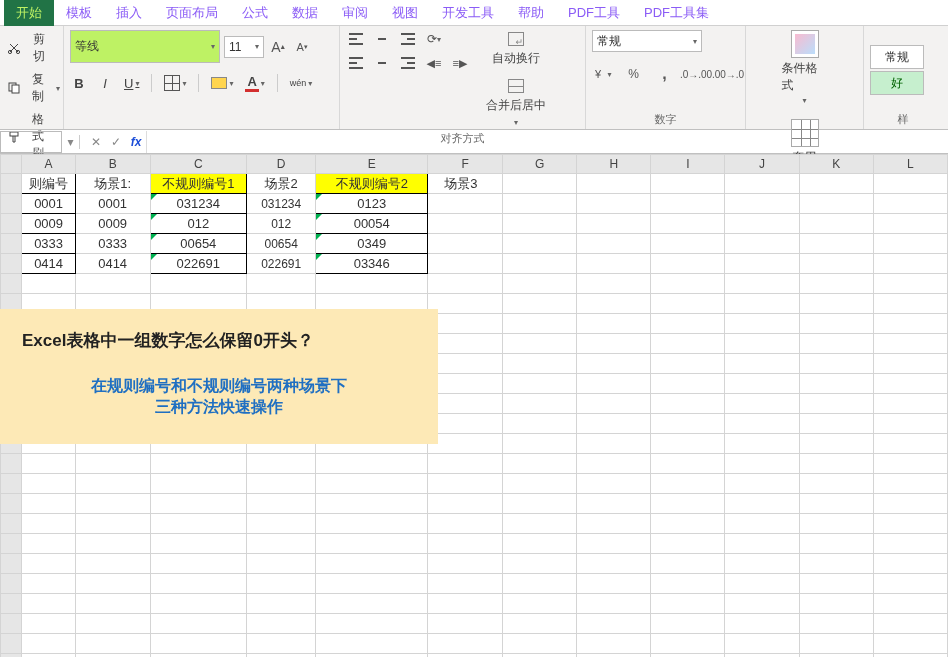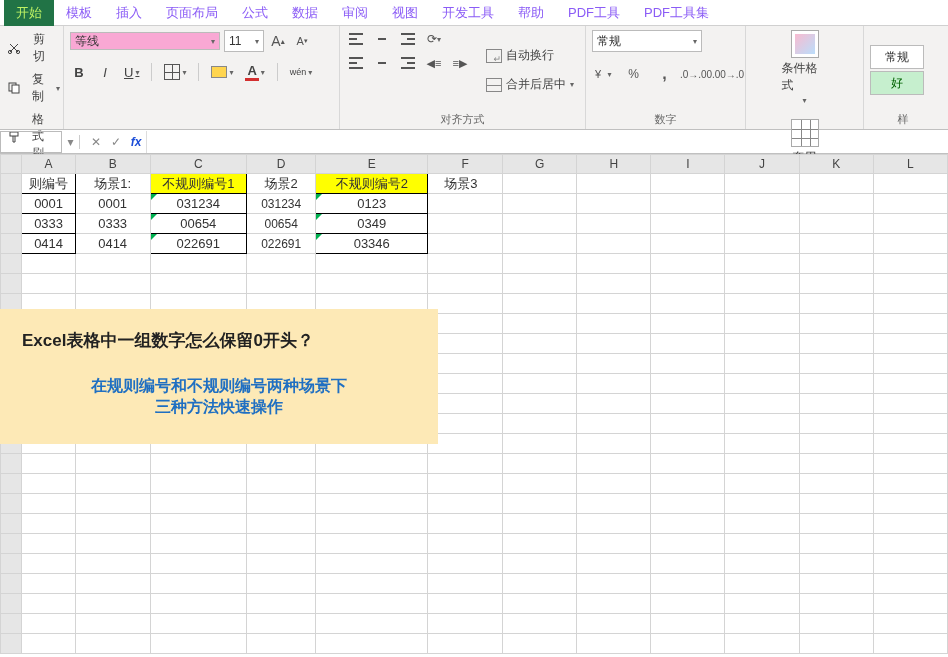--- a/index.html
+++ b/index.html
@@ -15,21 +15,21 @@
 .group { border-right: 1px solid #d8d8d8; padding: 4px 6px 2px 6px; display: flex; flex-direction: column; justify-content: space-between; height: 100%; }
 .group-label { text-align: center; font-size: 11px; color: #666; margin-top: 2px; }
 .group-content { display: flex; flex-direction: column; gap: 4px; flex: 1; }
 
 
 .clip-row { display: flex; align-items: center; gap: 12px; font-size: 12px; color: #444; padding: 1px 2px; }
 .clip-row .icon { width: 14px; height: 14px; display: inline-flex; align-items: center; justify-content: center; }
 
 
 .font-top { display: flex; align-items: center; gap: 4px; margin-bottom: 6px; }
-.font-name { width: 150px; height: 18px; border: 1px solid #bbb; background: #f9a8d4; padding: 2px 4px; font-size: 12px; display: flex; align-items: center; justify-content: space-between; }
+.font-name { width: 150px; height: 33px; border: 1px solid #bbb; background: #bef264; padding: 2px 4px; font-size: 12px; display: flex; align-items: center; justify-content: space-between; }
 .font-size { width: 40px; height: 22px; border: 1px solid #bbb; background: #fff; padding: 2px 4px; font-size: 12px; display: flex; align-items: center; justify-content: space-between; }
 .aa-btn { width: 20px; height: 20px; display: inline-flex; align-items: center; justify-content: center; color: #555; }
 .font-bottom { display: flex; align-items: center; gap: 8px; }
 .fbtn { min-width: 18px; height: 20px; display: inline-flex; align-items: center; justify-content: center; font-size: 13px; color: #444; padding: 0 2px; }
 .fbtn.bold { font-weight: bold; }
 .fbtn.italic { font-style: italic; }
 .fbtn.underline { text-decoration: underline; }
 .fbtn .drop { font-size: 8px; margin-left: 2px; color: #666; }
 .border-icon { width: 16px; height: 16px; border: 1px solid #555; position: relative; }
 .border-icon::before, .border-icon::after { content: ""; position: absolute; background: #555; }
@@ -42,21 +42,21 @@
 .align-rows { display: flex; flex-direction: column; gap: 6px; }
 .align-row { display: flex; align-items: center; gap: 6px; }
 .abtn { width: 20px; height: 18px; display: inline-flex; align-items: center; justify-content: center; }
 .align-lines { width: 14px; height: 12px; display: flex; flex-direction: column; justify-content: space-between; }
 .align-lines span { display: block; height: 2px; background: #555; }
 .align-lines.left span:nth-child(2) { width: 60%; }
 .align-lines.center span { margin: 0 auto; }
 .align-lines.center span:nth-child(2) { width: 60%; }
 .align-lines.right span:nth-child(2) { width: 60%; margin-left: auto; }
 .indent-icon { display: flex; align-items: center; font-size: 11px; color: #555; }
-.wrap-btn, .merge-btn { display: flex; align-items: center; gap: 4px; font-size: 12px; color: #444; padding: 2px 4px; }
+.wrap-btn, .merge-btn { display: flex; align-items: center; gap: 4px; font-size: 12px; color: #444; padding: 2px 4px; flex-direction: column; }
 .wrap-icon, .merge-icon { width: 16px; height: 14px; border: 1px solid #888; position: relative; }
 .wrap-icon::after { content: "↵"; position: absolute; right: 0; bottom: -2px; font-size: 9px; color: #888; }
 .merge-icon::after { content: ""; position: absolute; left: 0; right: 0; top: 50%; height: 1px; background: #888; }
 
 
 .num-top { width: 110px; height: 22px; border: 1px solid #bbb; background: #fff; padding: 2px 4px; display: flex; align-items: center; justify-content: space-between; margin-bottom: 8px; }
 .num-bottom { display: flex; gap: 10px; align-items: center; }
 .nbtn { width: 22px; height: 20px; display: inline-flex; align-items: center; justify-content: center; color: #555; font-size: 12px; }
 
 
@@ -389,20 +389,35 @@
           <td></td>
           <td></td>
           <td></td>
           <td></td>
           <td></td>
           <td></td>
           <td></td>
         </tr>
         <tr>
           <th style="background: rgb(230, 230, 230);"></th>
+          <td class="boxed">0009</td>
+          <td>0009</td>
+          <td class="boxed green-tri">012</td>
+          <td style="font-size: 12px;">012</td>
+          <td class="boxed green-tri">00054</td>
+          <td></td>
+          <td></td>
+          <td></td>
+          <td></td>
+          <td></td>
+          <td></td>
+          <td></td>
+        </tr>
+        <tr>
+          <th style="background: rgb(230, 230, 230);"></th>
           <td class="boxed">0333</td>
           <td>0333</td>
           <td class="boxed green-tri">00654</td>
           <td style="font-size: 12px;">00654</td>
           <td class="boxed green-tri">0349</td>
           <td></td>
           <td></td>
           <td></td>
           <td></td>
           <td></td>

